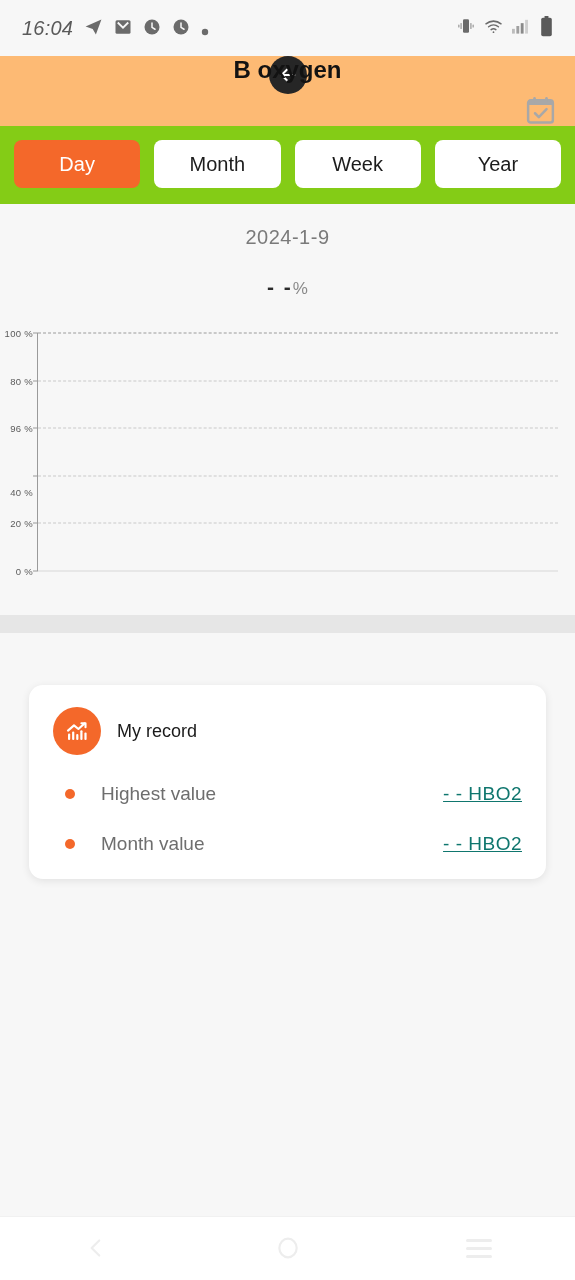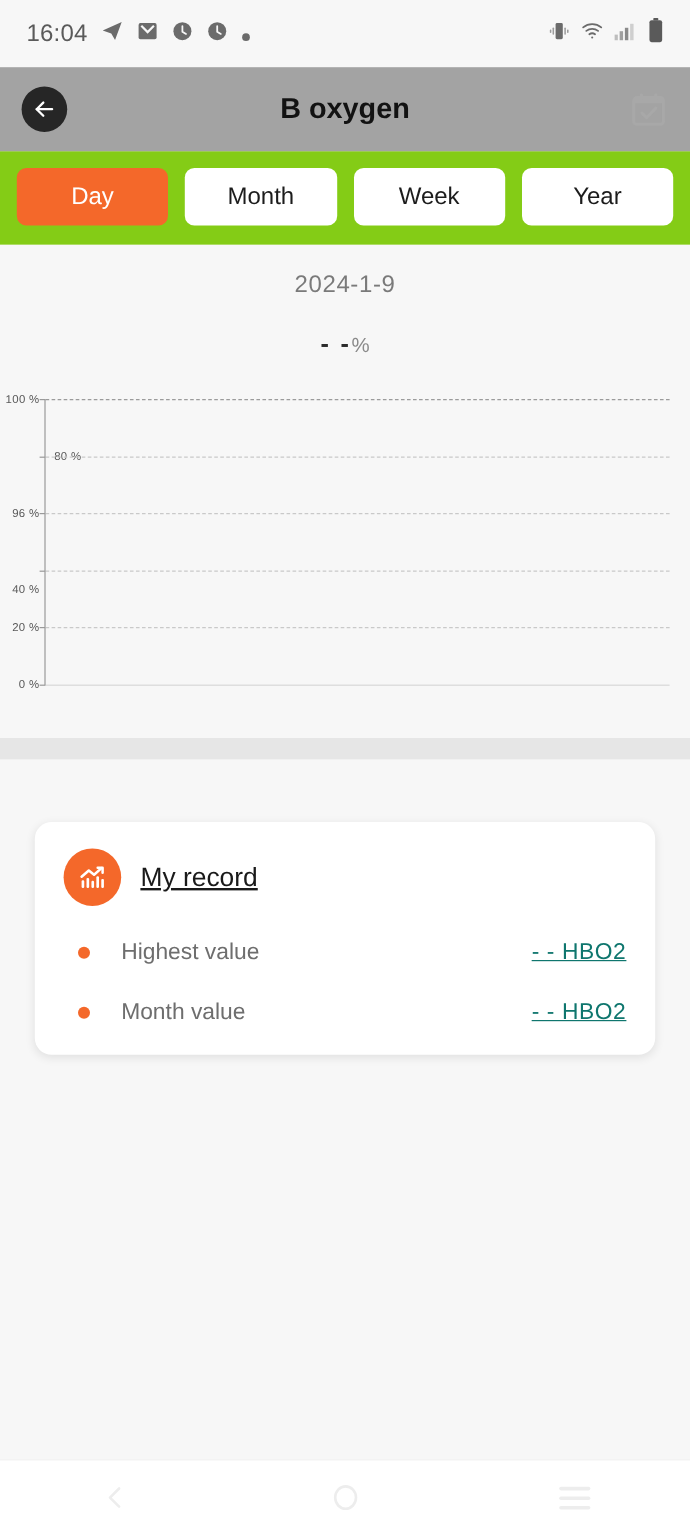--- a/index.html
+++ b/index.html
@@ -9,29 +9,29 @@
     background:#f7f7f7;
     overflow:hidden;
   }
   .phone { position:relative; width:575px; height:1280px; background:#f7f7f7; }
 
   
   .statusbar {
     height:56px; display:flex; align-items:center;
     padding:0 22px; background:#f7f7f7;
   }
-  .sb-left { display:flex; align-items:flex-end; gap:11px; }
+  .sb-left { display:flex; align-items:flex-end; gap:11px;font-style:italic; }
   .sb-time { font-size:20px; color:#5a5a5a; letter-spacing:.2px; }
   .sb-right { margin-left:auto; display:flex; align-items:center; gap:9px; }
   .ico { display:block; }
 
   
   .header {
     height:70px; display:flex; align-items:center;
-    padding:0 18px; background:#a3a3a3; position:relative;
+    padding:0 18px; background:#fdba74; position:relative;flex-direction:column;
   }
   .back-btn {
     width:38px; height:38px; border-radius:50%;
     background:#262626; display:flex; align-items:center; justify-content:center;
     cursor:pointer; flex:0 0 auto;
   }
   .page-title {
     position:absolute; left:0; right:0; text-align:center;
     font-size:24px; font-weight:bold; color:#121212; pointer-events:none;
   }
@@ -82,21 +82,21 @@
   .card {
     background:#ffffff; border-radius:14px;
     box-shadow:0 2px 8px rgba(0,0,0,.09);
     padding:22px 24px 24px 24px;
   }
   .card-head { display:flex; align-items:center; gap:16px; }
   .card-icon {
     width:48px; height:48px; border-radius:50%; background:#f4682a;
     display:flex; align-items:center; justify-content:center; flex:0 0 auto;
   }
-  .card-title { font-size:22px; color:#1a1a1a;text-decoration:underline; }
+  .card-title { font-size:18px; color:#1a1a1a; }
   .rec-row {
     display:flex; align-items:center; margin-top:28px;
   }
   .dot {
     width:10px; height:10px; border-radius:50%; background:#f4682a;
     margin-left:12px; margin-right:26px; flex:0 0 auto;
   }
   .rec-label { font-size:19px; color:#6e6e6e; }
   .rec-value { margin-left:auto; font-size:19px; color:#0f766e; letter-spacing:.5px;text-decoration:underline; }
 
@@ -216,21 +216,21 @@
 
     <div class="plot">
       <div class="axis-line"></div>
       <div id="grid-host">
           <div class="grid-row" style="top: 10px;">
             <div class="grid-label" style="top: 0px;">100 %</div>
             <div class="grid-tick"></div>
             <div class="grid-line strong"></div>
           </div>
           <div class="grid-row" style="top: 57.6px;">
-            <div class="grid-label" style="top: 0px; margin-left: 35px;">80 %</div>
+            <div class="grid-label" style="top: 0px;">80 %</div>
             <div class="grid-tick"></div>
             <div class="grid-line"></div>
           </div>
           <div class="grid-row" style="top: 105.2px;">
             <div class="grid-label" style="top: 0px;">96 %</div>
             <div class="grid-tick"></div>
             <div class="grid-line"></div>
           </div>
           <div class="grid-row" style="top: 152.8px;">
             <div class="grid-label" style="top: 16px;">40 %</div>

